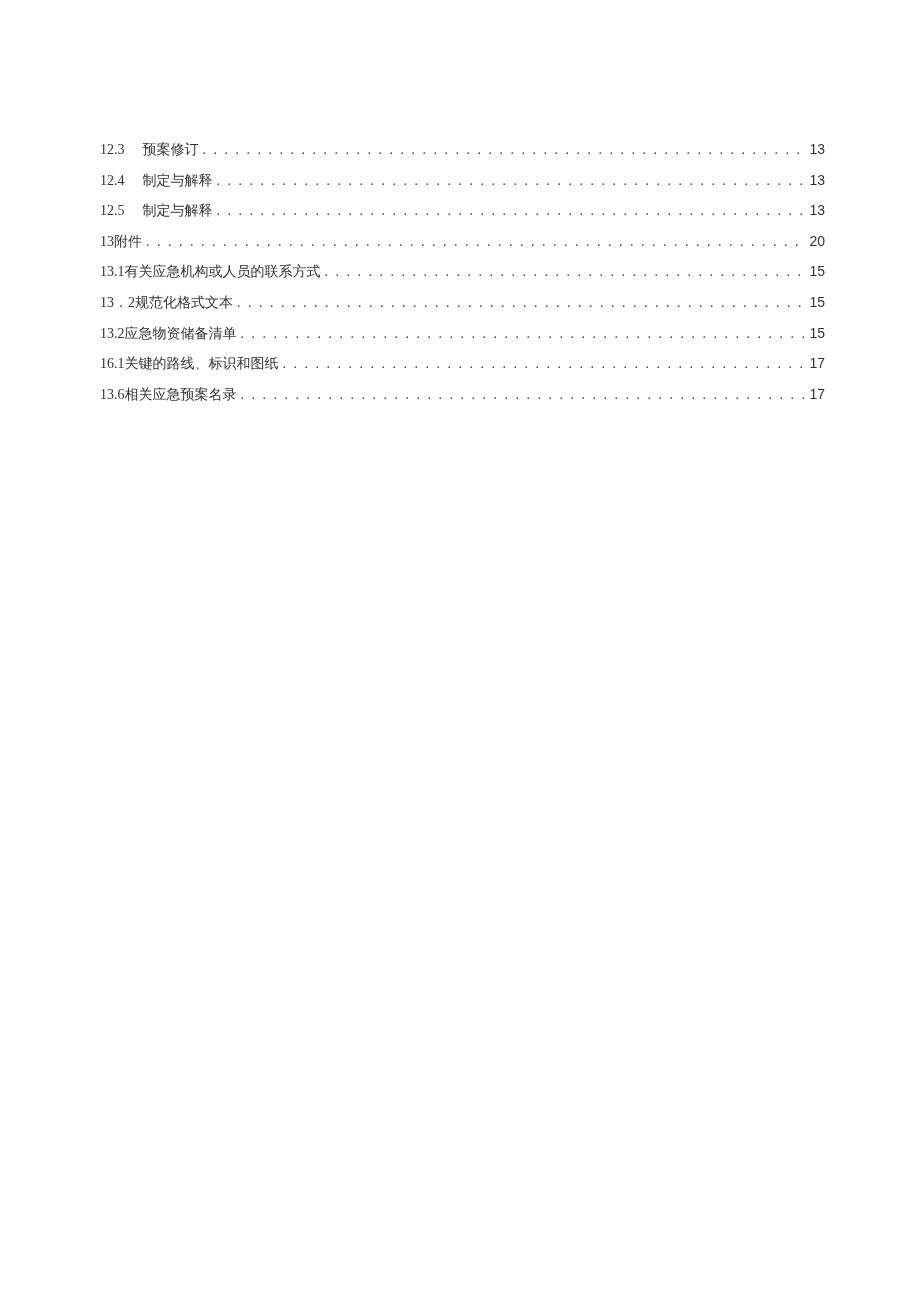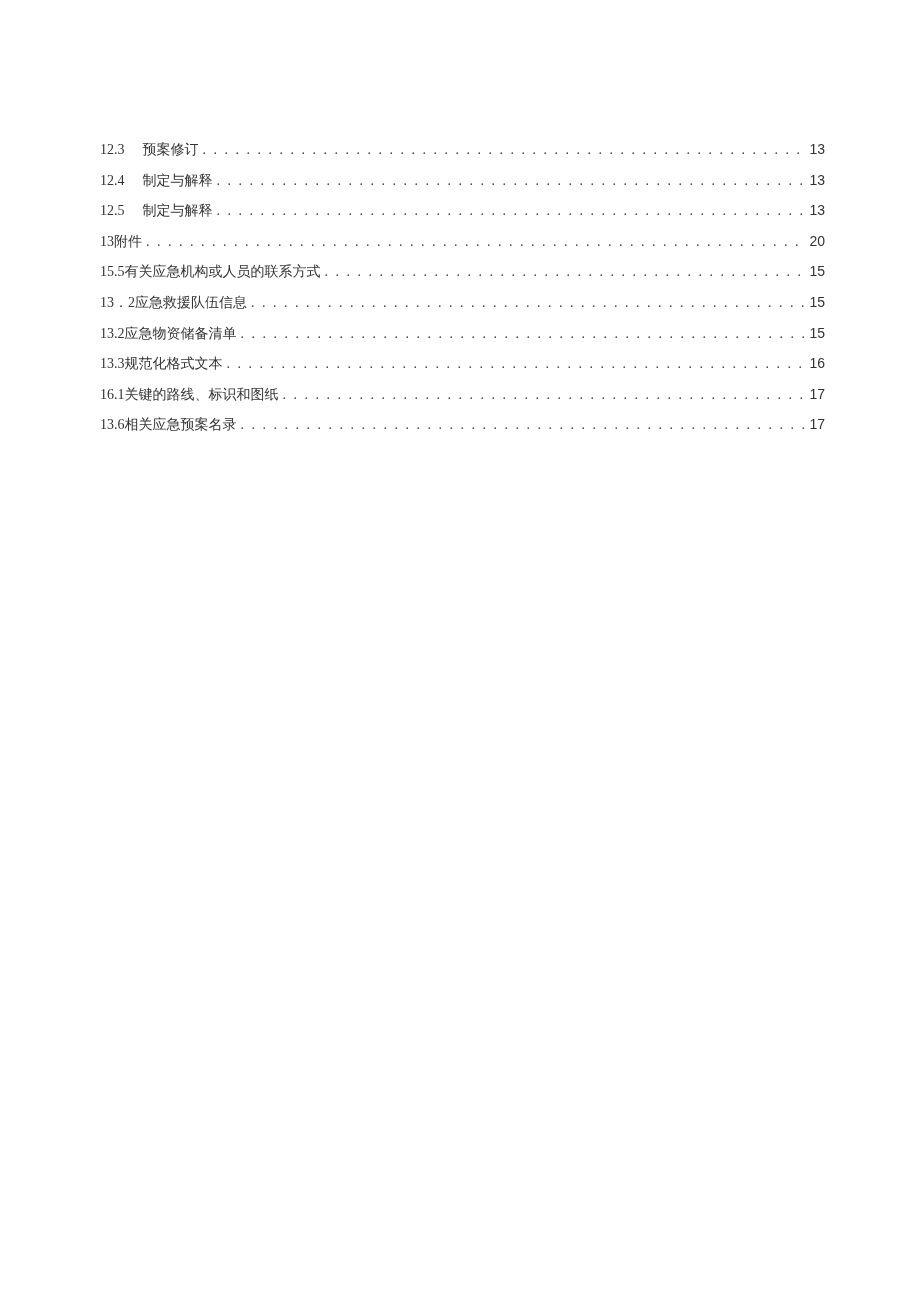--- a/index.html
+++ b/index.html
@@ -73,42 +73,36 @@
     <span class="toc-dots"></span>
     <span class="toc-page">13</span>
   </div>
   <div class="toc-line">
     <span class="toc-num">13</span>
     <span class="toc-title">附件</span>
     <span class="toc-dots"></span>
     <span class="toc-page">20</span>
   </div>
   <div class="toc-line">
-    <span class="toc-num">15.5</span>
+    <span class="toc-num">13.1</span>
     <span class="toc-title">有关应急机构或人员的联系方式</span>
     <span class="toc-dots"></span>
     <span class="toc-page">15</span>
   </div>
   <div class="toc-line">
     <span class="toc-num">13．2</span>
-    <span class="toc-title">应急救援队伍信息</span>
+    <span class="toc-title">规范化格式文本</span>
     <span class="toc-dots"></span>
     <span class="toc-page">15</span>
   </div>
   <div class="toc-line">
     <span class="toc-num">13.2</span>
     <span class="toc-title">应急物资储备清单</span>
     <span class="toc-dots"></span>
     <span class="toc-page">15</span>
-  </div>
-  <div class="toc-line">
-    <span class="toc-num">13.3</span>
-    <span class="toc-title">规范化格式文本</span>
-    <span class="toc-dots"></span>
-    <span class="toc-page">16</span>
   </div>
   <div class="toc-line">
     <span class="toc-num">16.1</span>
     <span class="toc-title">关键的路线、标识和图纸</span>
     <span class="toc-dots"></span>
     <span class="toc-page">17</span>
   </div>
   <div class="toc-line">
     <span class="toc-num">13.6</span>
     <span class="toc-title">相关应急预案名录</span>

